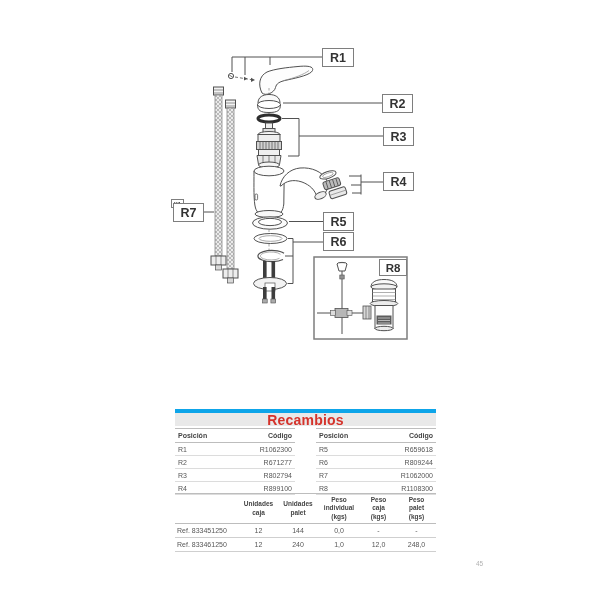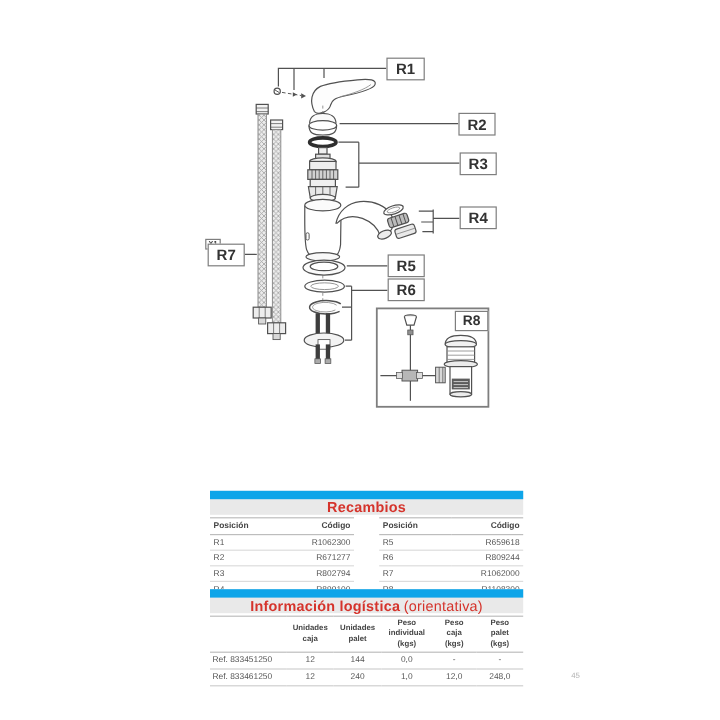--- a/index.html
+++ b/index.html
@@ -10,23 +10,23 @@
   
   .lbl{position:absolute;box-sizing:border-box;border:1.5px solid #7e7e7e;background:#fff;
        display:flex;align-items:center;justify-content:center;
        font-weight:bold;font-size:12.5px;color:#333;}
   .lbl.small{font-size:11.5px;}
   .badge{position:absolute;box-sizing:border-box;border:1px solid #7e7e7e;background:#fff;
          display:flex;align-items:center;justify-content:center;
          font-weight:bold;font-size:6px;color:#444;}
   
   .tbl{position:absolute;left:175px;width:261px;}
-  .band{background:var(--band);border-top:7px solid #0ea5e9;height:13px;
+  .band{background:var(--band);border-top:4px solid #0ea5e9;height:13px;
         display:flex;align-items:center;justify-content:center;
-        font-size:12px;font-weight:bold;color:var(--red);letter-spacing:.2px;}
+        font-size:14px;font-weight:bold;color:var(--red);letter-spacing:.2px;}
   .band .note{font-weight:normal;margin-left:3px;}
   .cols{display:flex;gap:21px;margin-top:2px;}
   table{border-collapse:collapse;table-layout:fixed;}
   table.sub{width:120px;font-size:7px;color:#565656;}
   .sub th{font-weight:bold;color:#454545;border-top:1px solid var(--tline);
           border-bottom:1px solid var(--tline);padding:3px 3px;font-size:7px;}
   .sub td{border-bottom:1px solid var(--rowline);padding:2.5px 3px;}
   .sub th:first-child,.sub td:first-child{text-align:left;}
   .sub th:last-child,.sub td:last-child{text-align:right;}
   table.log{width:261px;font-size:7px;color:#565656;margin-top:2px;}
@@ -254,24 +254,20 @@
           <tr>
               <td>R8</td>
               <td>R1108300</td>
             </tr>
         </tbody>
       </table>
     </div>
   </div>
 
   <div class="tbl" style="top:491px">
-    <div class="band">
-      <span>Información logística</span>
-      <span class="note">(orientativa)</span>
-    </div>
     <table class="log">
       <colgroup>
         <col style="width:64px">
           <col style="width:39px">
           <col style="width:40px">
         <col style="width:42px">
           <col style="width:37px">
           <col style="width:39px">
       </colgroup>
       <thead>

